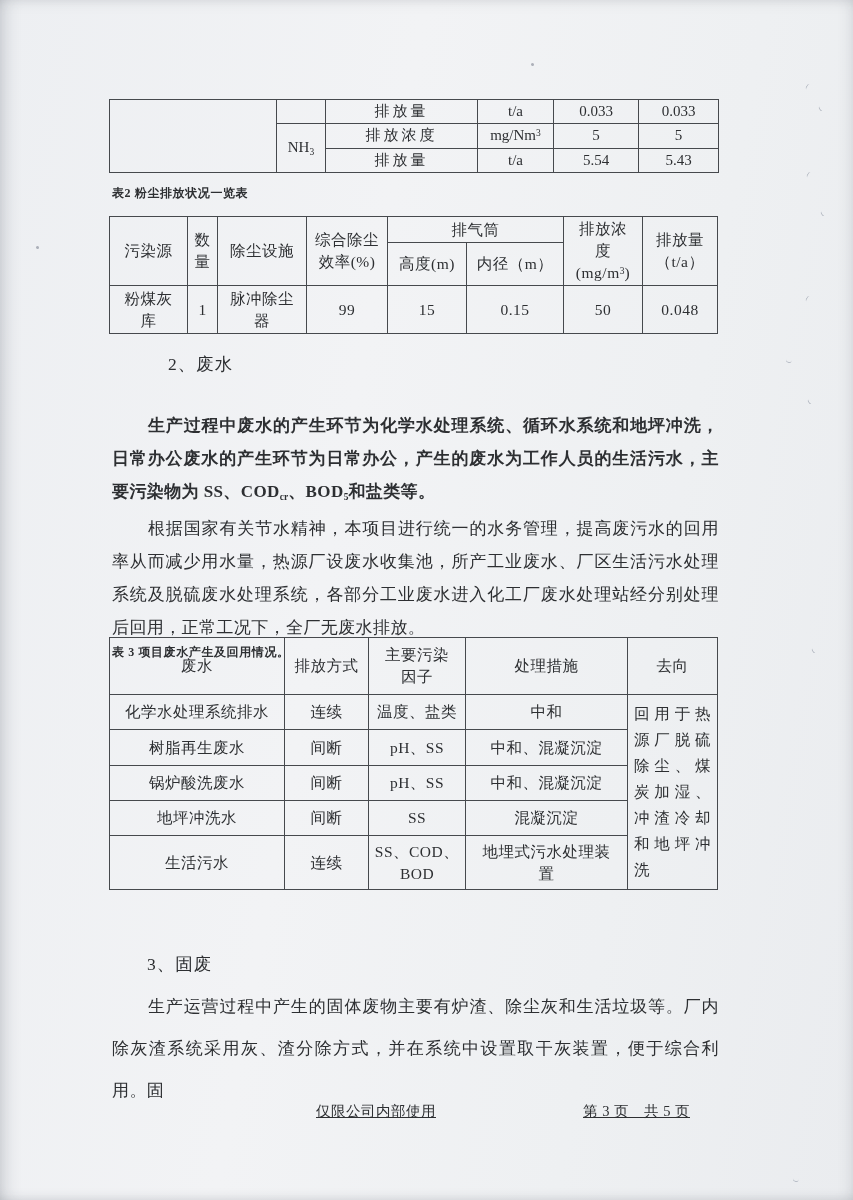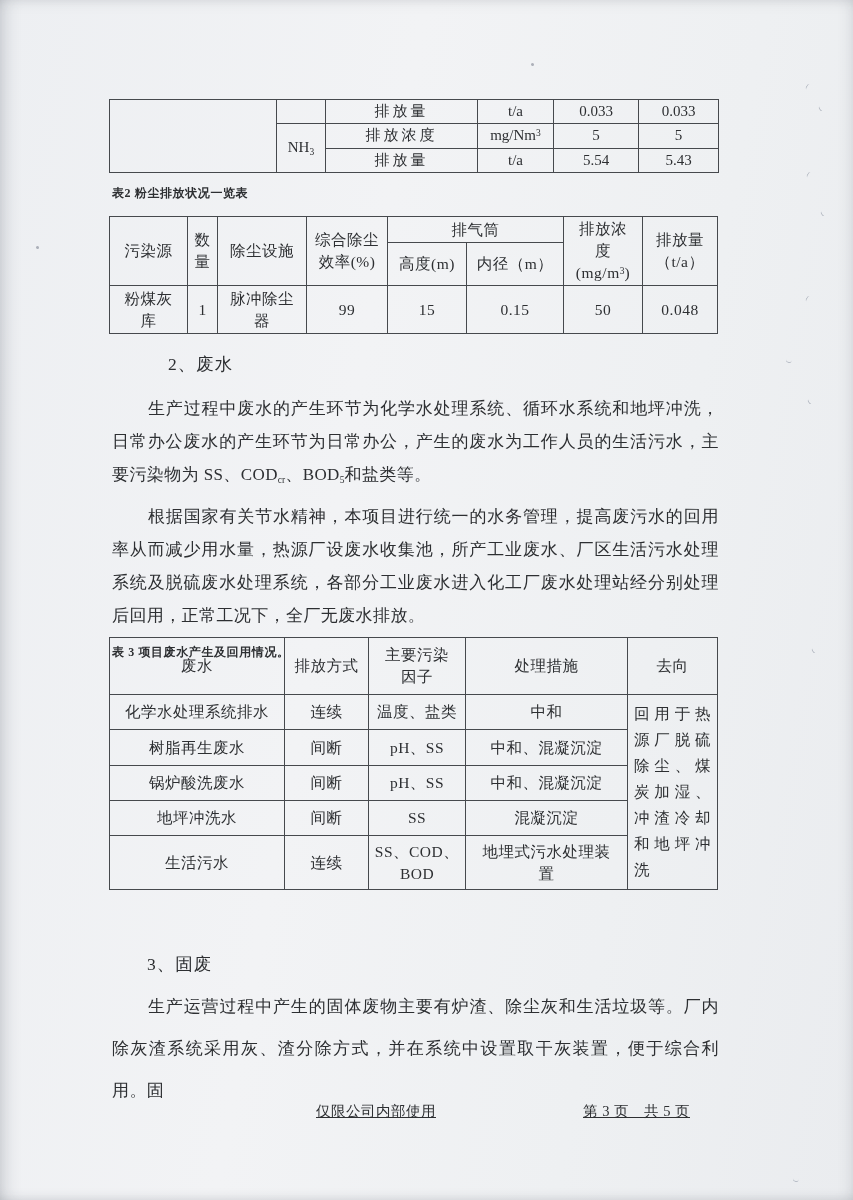--- a/index.html
+++ b/index.html
@@ -68,22 +68,22 @@
   .para {
     position: absolute;
     left: 112px;
     width: 607px;
     font-size: 17px;
     line-height: 33px;
     letter-spacing: .4px;
     text-align: justify;
     text-indent: 36px;
   }
-  #para-ww-1 { top: 392px; }
-  #para-ww-2 { top: 500px; }
+  #para-ww-1 { top: 409px; font-weight: bold; }
+  #para-ww-2 { top: 512px; }
   #para-solid { top: 986px; line-height: 42px; }
 
   
   .footer-text { position: absolute; top: 1102px; font-size: 14.5px; letter-spacing: .5px; text-decoration: underline; }
   #footer-left  { left: 316px; }
   #footer-right { left: 583px; }
 
   
   .speck {
     position: absolute; z-index: 4; pointer-events: none;

